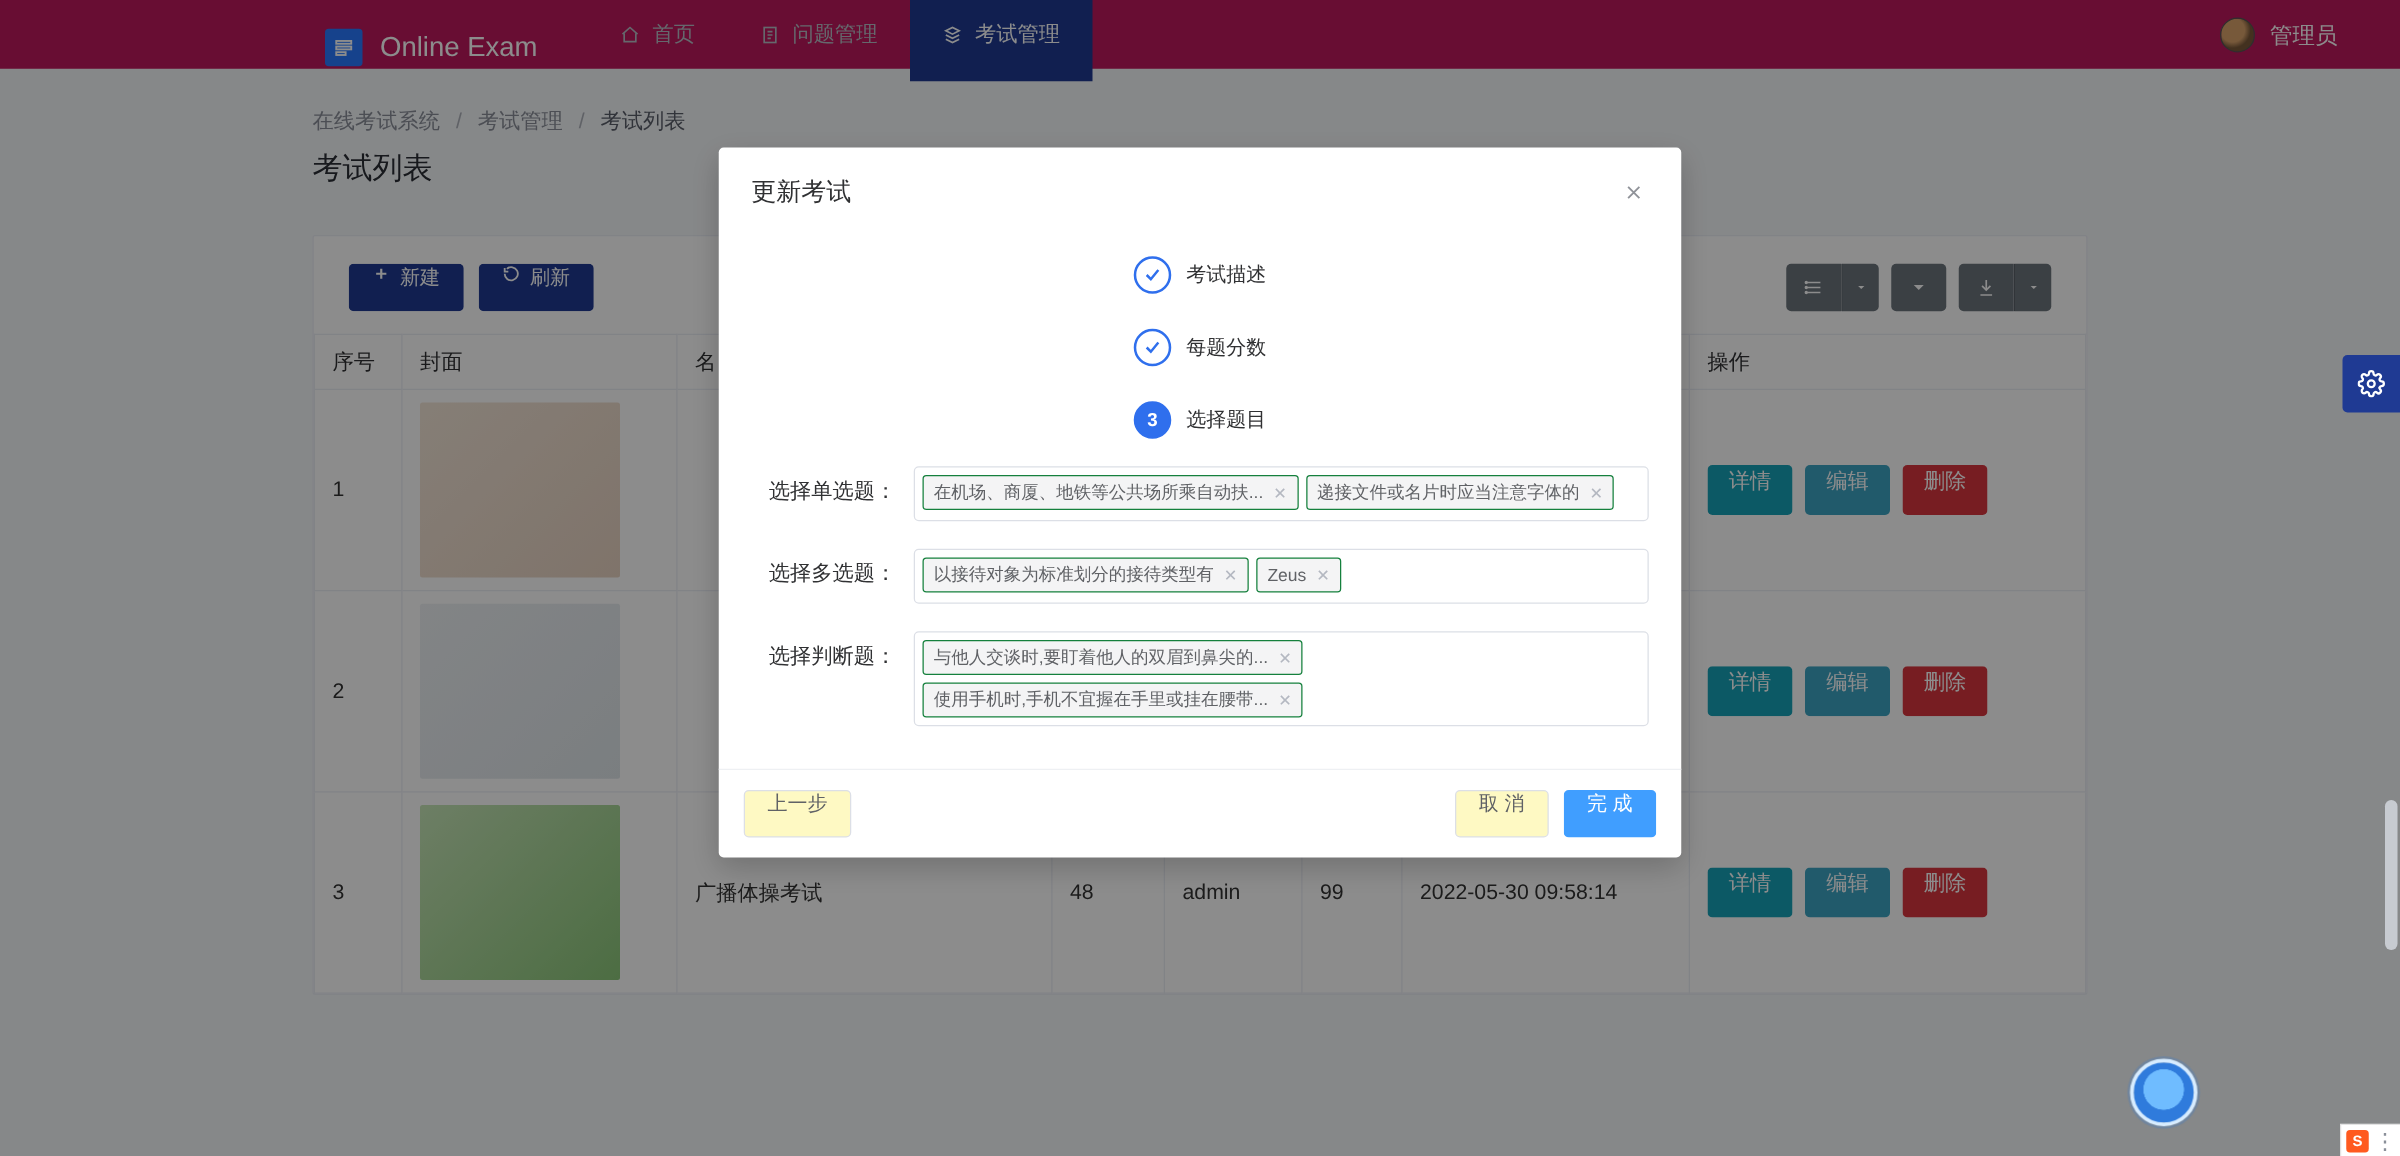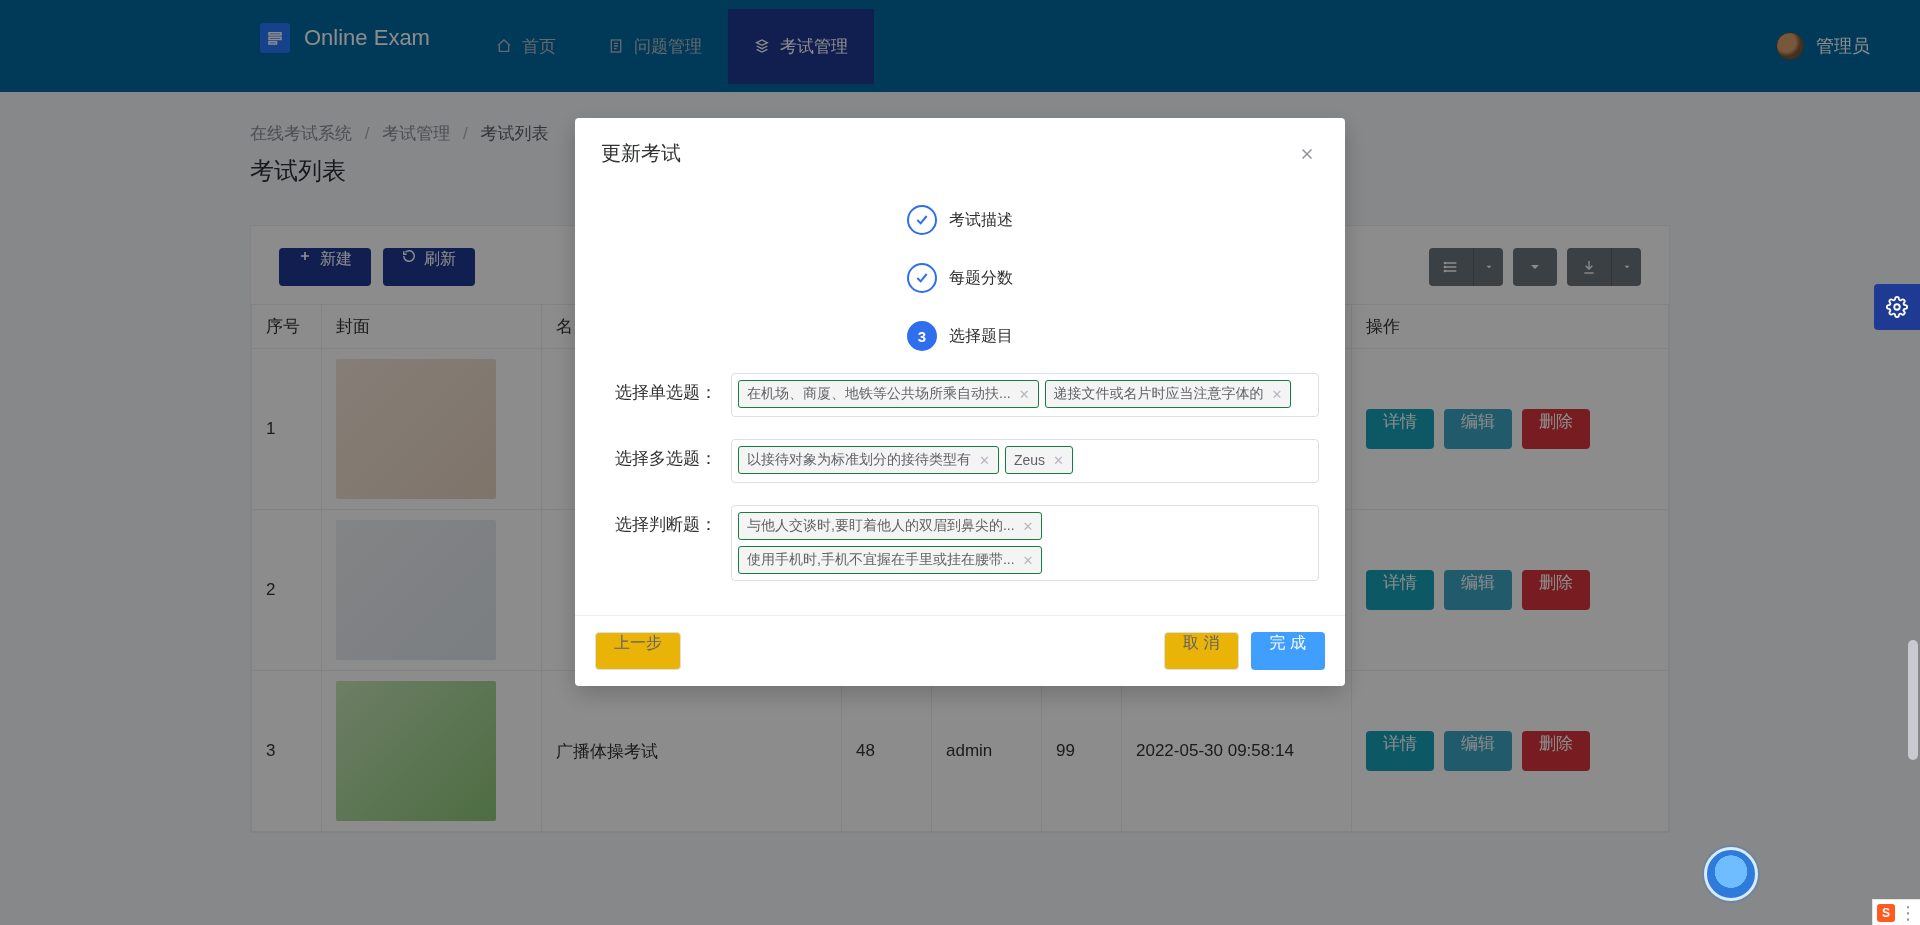--- a/index.html
+++ b/index.html
@@ -1,18 +1,18 @@
 <!DOCTYPE html>
 <html><head>
 <meta charset="utf-8">
 <style>
   * { box-sizing: border-box; margin: 0; padding: 0; }
   html, body { width: 1920px; height: 925px; font-family: "Helvetica Neue", Helvetica, "PingFang SC", "Microsoft YaHei", Arial, sans-serif; font-size: 17px; color: #303133; background:#f5f7fa; overflow:hidden; }
   
-  .header { position:relative; height:92px; background:#0369a1; color:#fff; display:flex; align-items:center; padding:0 40px 0 260px; }
+  .header { position:relative; height:55px; background:#be185d; color:#fff; display:flex; align-items:center; padding:0 40px 0 260px; }
   .brand { position:absolute; left:260px; top:0; height:75px; display:flex; align-items:center; gap:14px; }
   .brand-logo { width:30px; height:30px; background:#2878ff; border-radius:3px; display:flex; align-items:center; justify-content:center; }
   .brand-logo svg { width:18px; height:18px; }
   .brand-name { color:#fff; font-size:22px; font-weight:400; }
   .nav { display:flex; height:75px; margin-left:210px; }
   .nav-item { display:flex; align-items:center; gap:10px; padding:0 26px; color:#b8bdc6; cursor:pointer; font-size:17px; }
   .nav-item.active { background:#1f3a93; color:#fff; }
   .nav-item .nav-icon { width:16px; height:16px; }
   .user-area { margin-left:auto; display:flex; align-items:center; gap:12px; padding-right:10px;}
   .avatar { width:28px; height:28px; border-radius:50%; background: radial-gradient(circle at 35% 35%, #d9a26b 0 40%, #7a5a3a 60% 100%); border:1px solid #555; }
@@ -23,21 +23,21 @@
   .content-wrap { width:1420px; margin:0 auto; }
   .breadcrumb { color:#8a8f99; font-size:17px; margin: 10px 0 10px 0; }
   .breadcrumb .sep { margin:0 8px; color:#aeb2bb; }
   .breadcrumb .last { color:#5a5f6a; }
   .page-title { font-size:24px; color:#2b2f36; margin-top:8px; font-weight:400; }
 
   .panel { margin-top:38px; background:#fff; border:1px solid #ebeef5; border-radius:2px; padding:0; }
   .panel-toolbar { display:flex; align-items:center; padding:22px 28px 18px 28px; }
   .btn { display:inline-flex; gap:8px; height:38px; padding:0 18px; border-radius:4px; font-size:16px; border:1px solid transparent; cursor:pointer; background:#fff; }
   .btn-primary { background:#1f3a93; color:#fff; }
-  .btn-default { background:#eab308; color:#606266; border-color:#dcdfe6; }
+  .btn-default { background:#fef9c3; color:#606266; border-color:#dcdfe6; }
   .btn-danger  { background:#d9363e; color:#fff; }
   .btn-teal { background:#17a2b8; color:#fff; }
   .btn-blue { background:#409eff; color:#fff; }
   .toolbar-right { margin-left:auto; display:flex; gap:10px; }
   .seg { height:38px; display:inline-flex; }
   .seg .seg-btn { width:44px; height:38px; background:#6c757d; color:#fff; display:flex; align-items:center; justify-content:center; border-left:1px solid #5a6268; }
   .seg .seg-btn:first-child { border-left:none; border-top-left-radius:4px; border-bottom-left-radius:4px; }
   .seg .seg-btn.caret { width:30px; }
   .seg .seg-btn:last-child { border-top-right-radius:4px; border-bottom-right-radius:4px; }
 

